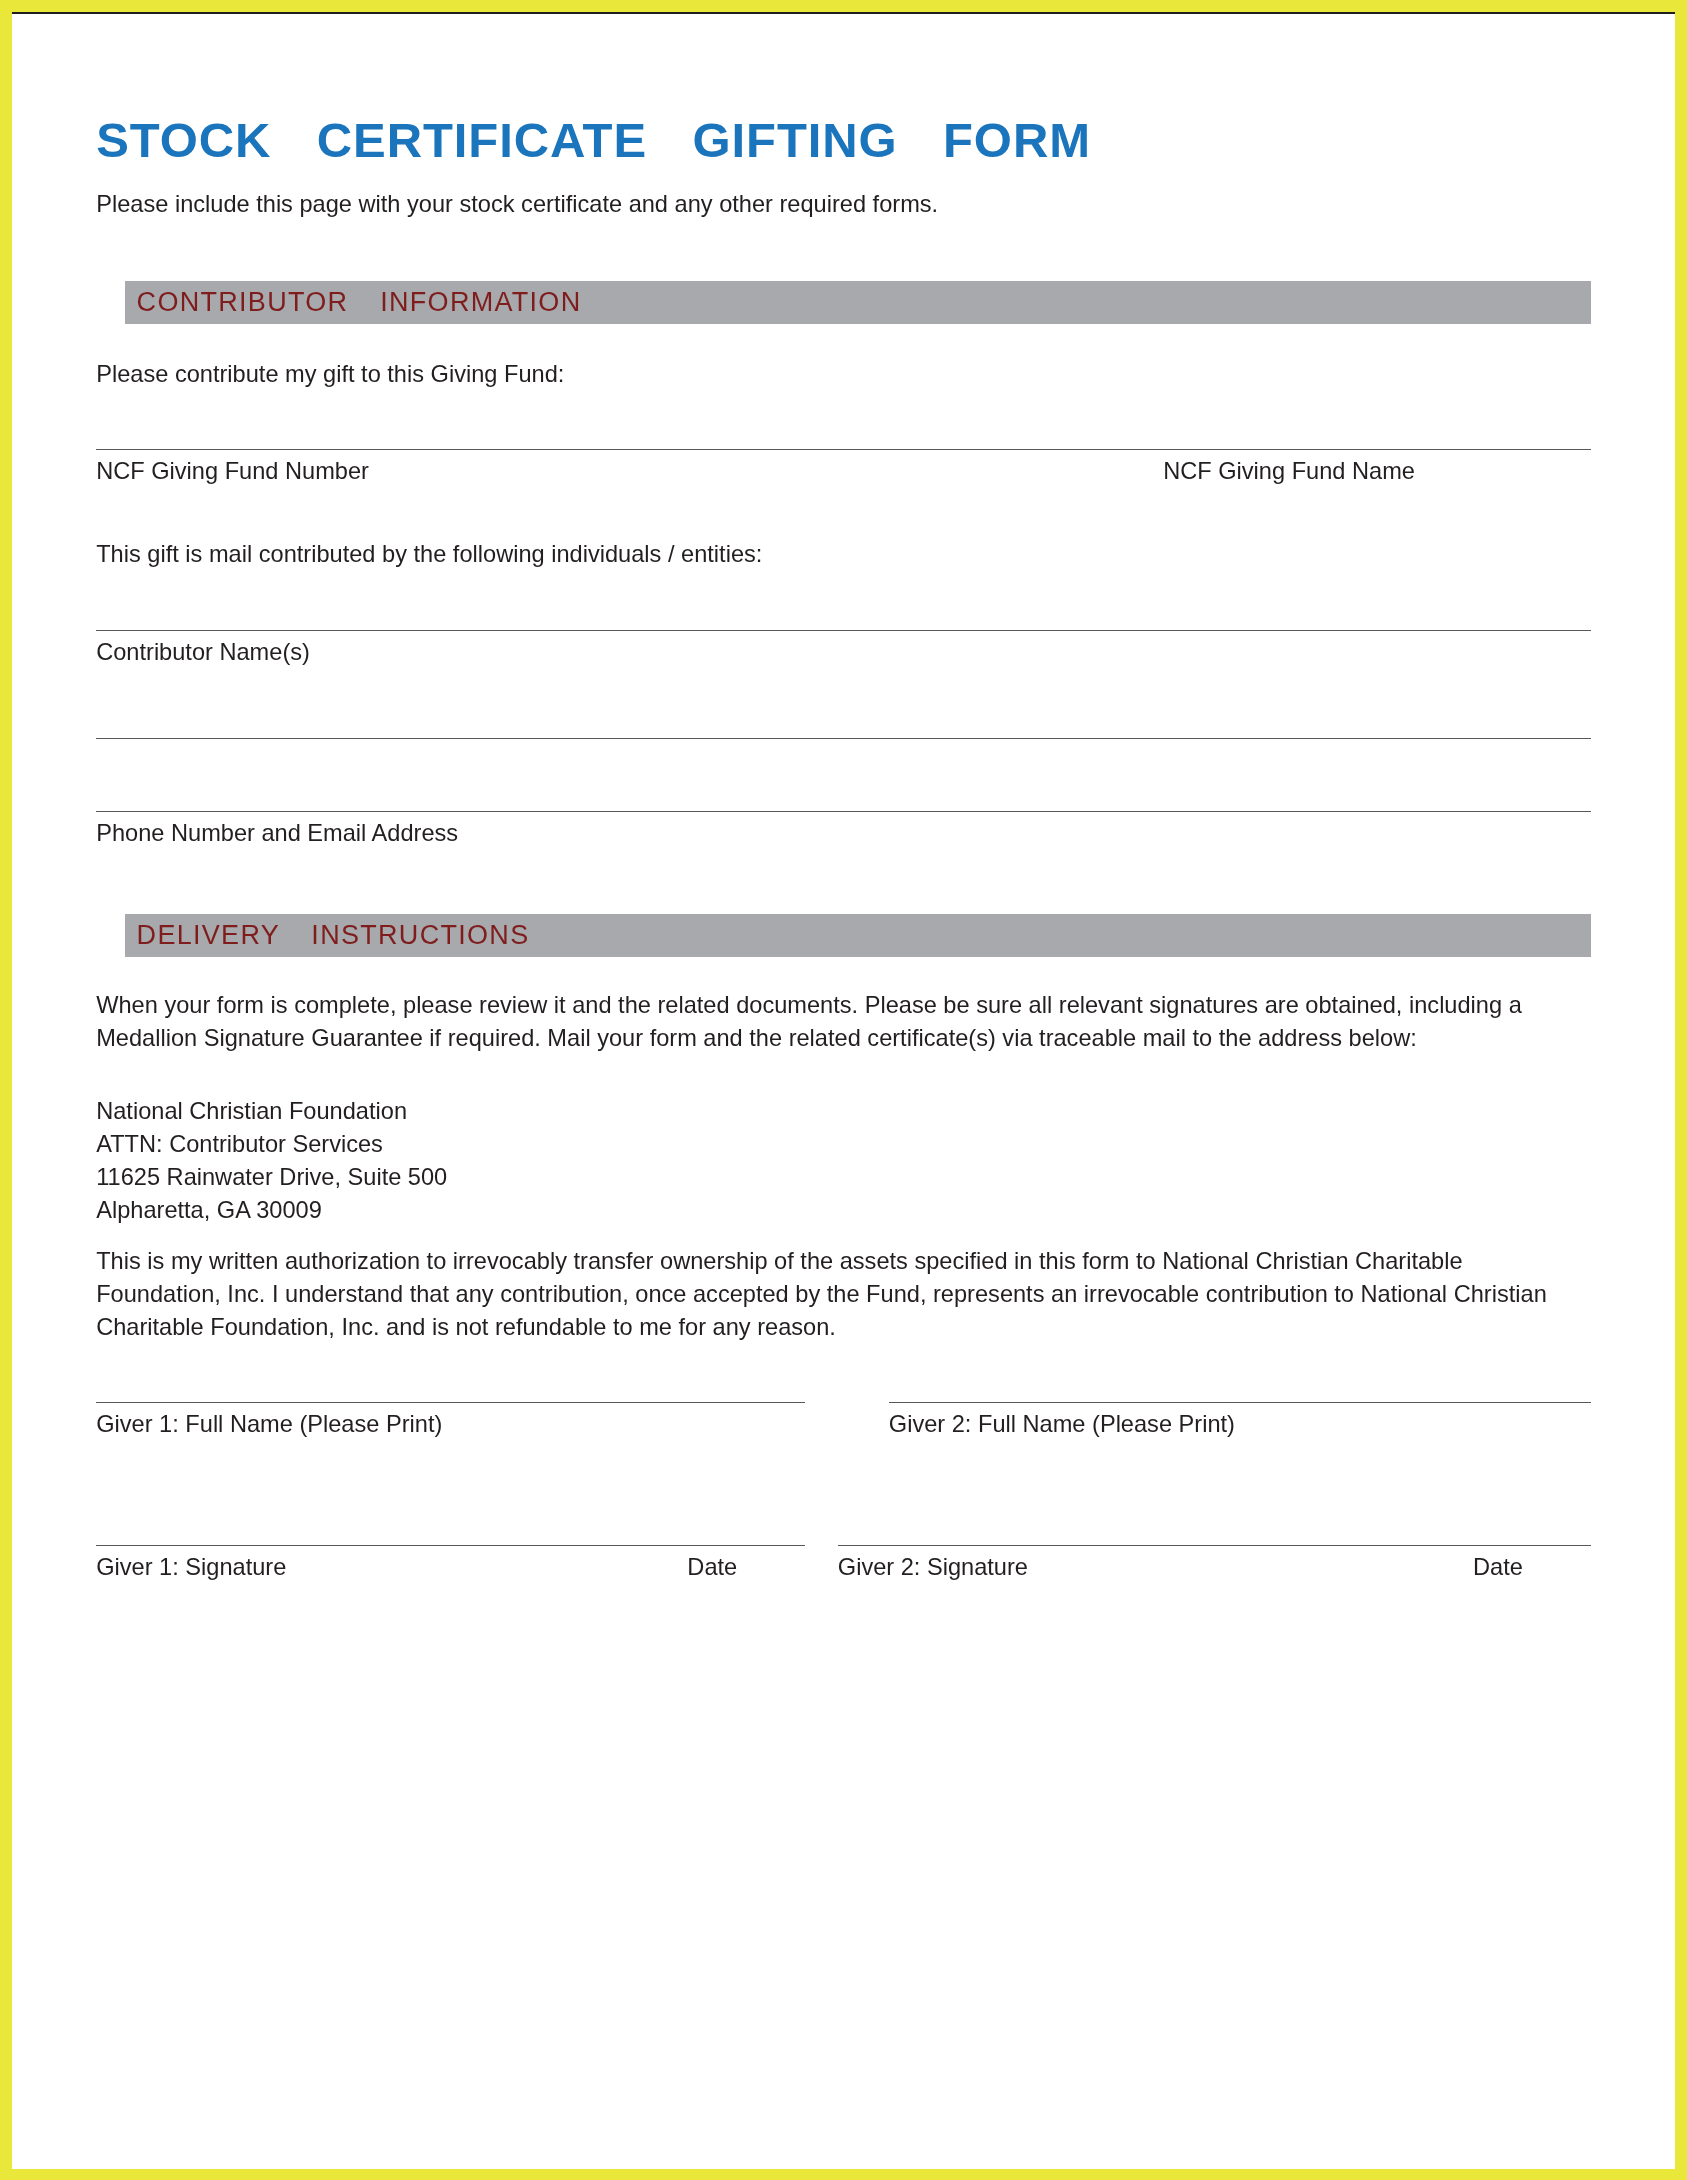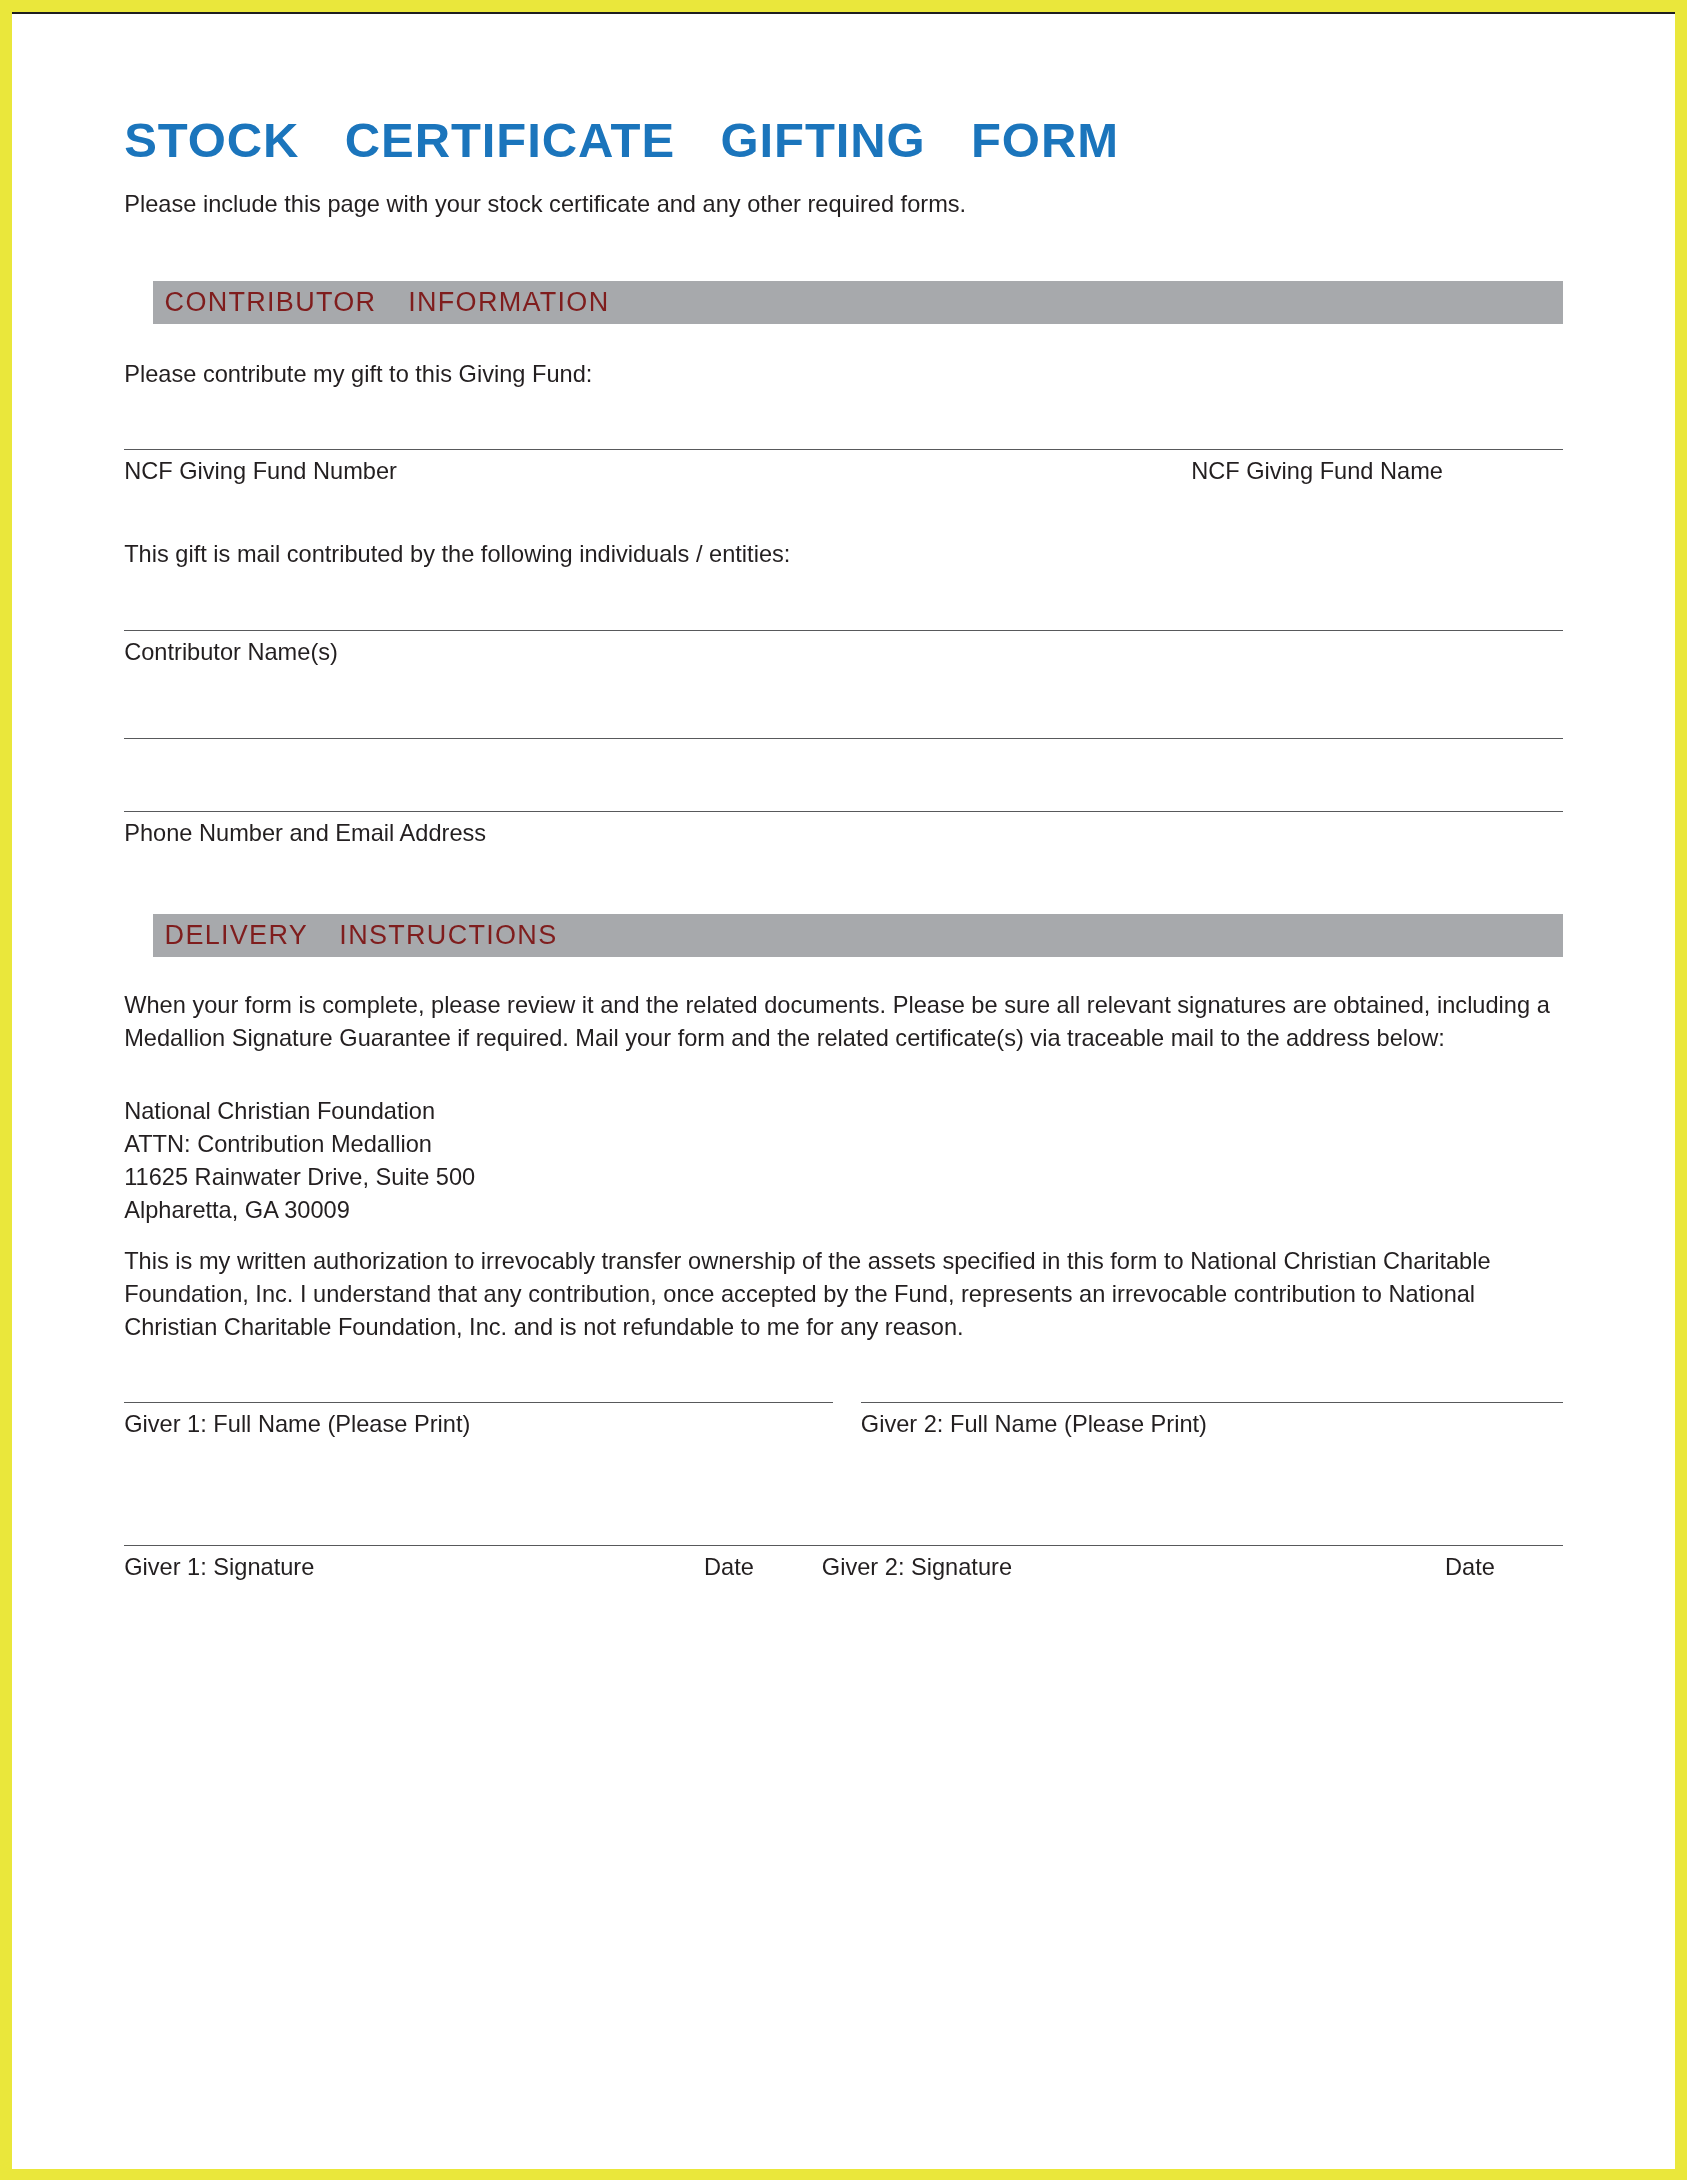--- a/index.html
+++ b/index.html
@@ -18,21 +18,21 @@
   }
   .canvas{
     width:1687px;height:2181px;
     background:var(--border-yellow);
     padding:12.2px;
   }
   .page{
     width:100%;height:100%;
     background:#ffffff;
     border-top:2.6px solid #1e1e1e;
-    padding:0 112px;
+    padding:0 84px;
     overflow:hidden;
   }
   h1.title{
     margin:0;
     padding-top:98px;
     color:var(--title-blue);
     font-size:49px;
     font-weight:700;
     letter-spacing:0.9px;
     word-spacing:31px;
@@ -156,21 +156,21 @@
     </div>
 
     <div class="section-bar delivery">
       <span>DELIVERY INSTRUCTIONS</span>
     </div>
 
     <p class="para">When your form is complete, please review it and the related documents. Please be sure all relevant signatures are obtained, including a Medallion Signature Guarantee if required. Mail your form and the related certificate(s) via traceable mail to the address below:</p>
 
     <div class="address">
       <div>National Christian Foundation</div>
-      <div>ATTN: Contribution Medallion</div>
+      <div>ATTN: Contributor Services</div>
       <div>11625 Rainwater Drive, Suite 500</div>
       <div>Alpharetta, GA 30009</div>
     </div>
 
     <p class="para auth">This is my written authorization to irrevocably transfer ownership of the assets specified in this form to National Christian Charitable Foundation, Inc. I understand that any contribution, once accepted by the Fund, represents an irrevocable contribution to National Christian Charitable Foundation, Inc. and is not refundable to me for any reason.</p>
 
     <div class="sig-grid row1">
       <div class="col-a">
         <div class="write-line"></div>
         <div class="name-label">Giver 1:  Full Name (Please Print)</div>

